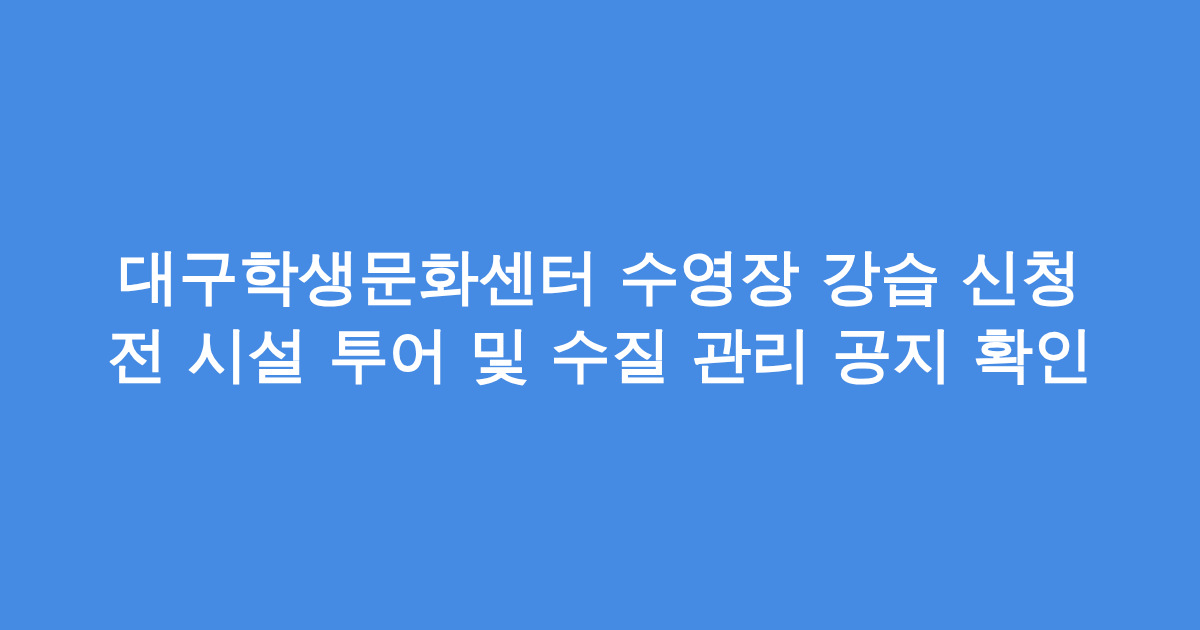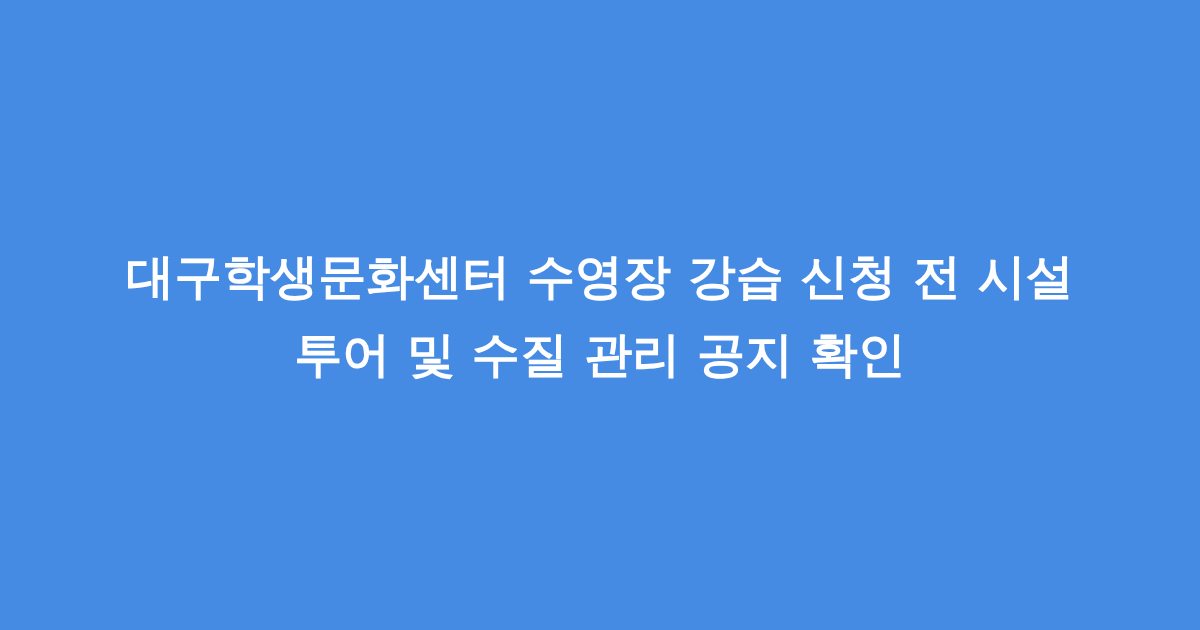--- a/index.html
+++ b/index.html
@@ -29,21 +29,21 @@
     width: 1100px;
     padding: 0 30px;
     box-sizing: border-box;
     text-align: center;
   }
 
   #card-title {
     margin: 0;
     color: #ffffff;
     font-family: "DejaVu Sans", "Liberation Sans", sans-serif;
-    font-size: 48px;
+    font-size: 60px;
     font-weight: 700;
     line-height: 78px;
     letter-spacing: 0px;
     word-break: keep-all;
     white-space: pre-wrap;
     text-align: center;
   }
 </style>
 </head>
 <body>

